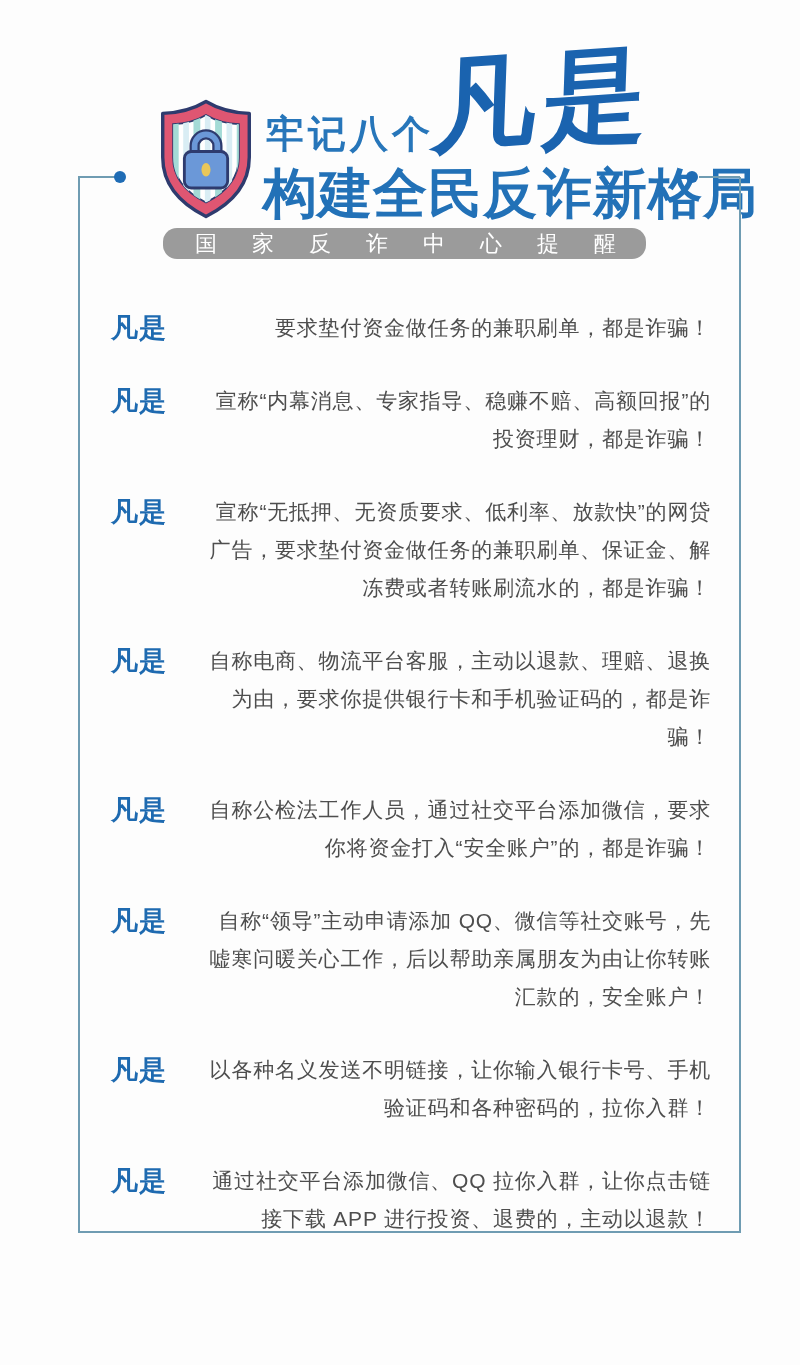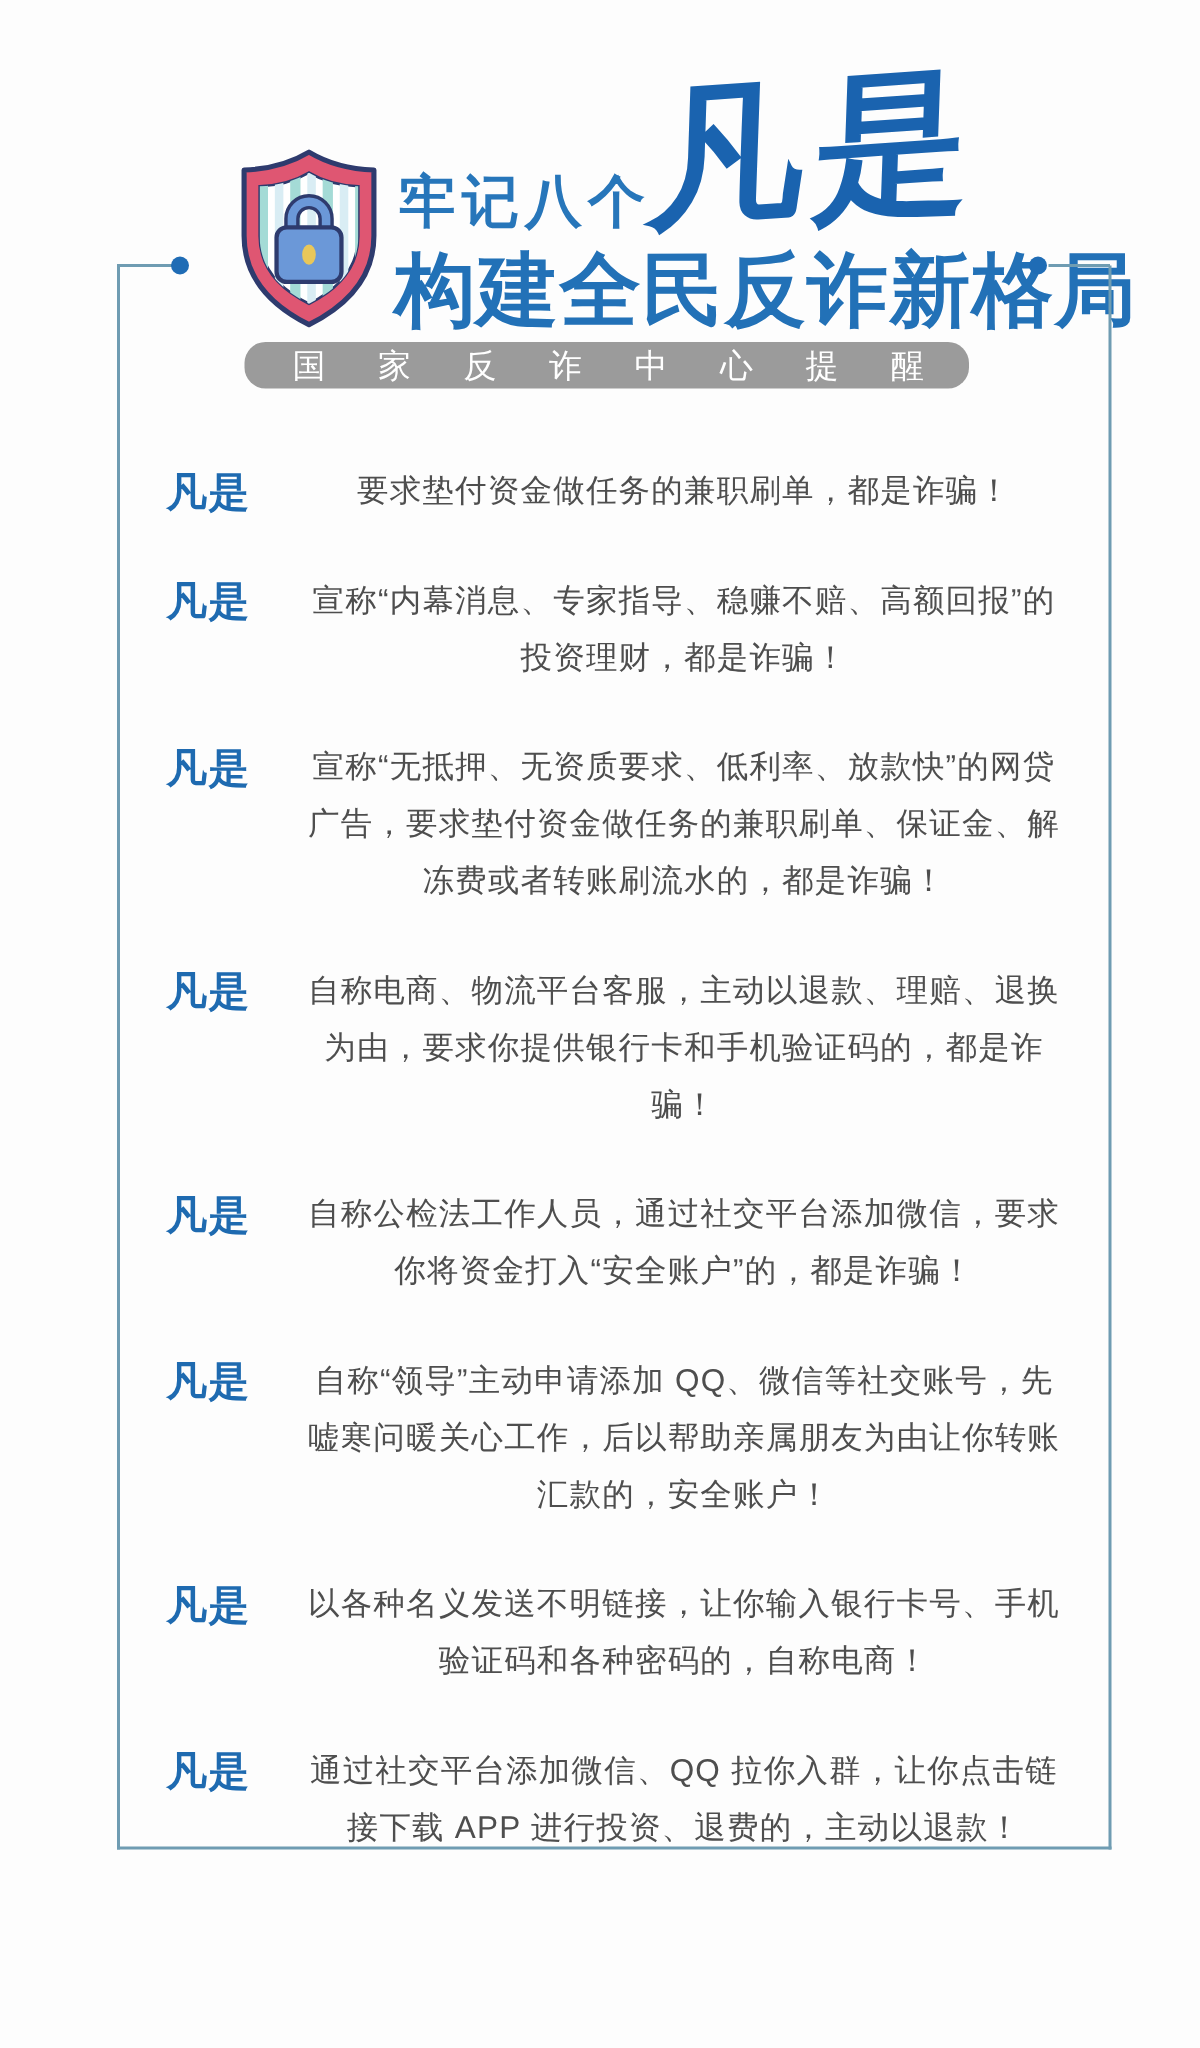--- a/index.html
+++ b/index.html
@@ -59,21 +59,21 @@
   }
   .item { display:flex; align-items:flex-start; margin-bottom:35px; }
   .item-label {
     flex:0 0 auto; width:48px; margin-right:6px;
     font-size:27px; font-weight:bold; color:#1e6ab0;
     line-height:38px; letter-spacing:1px; white-space:nowrap;
   }
   .item-text {
     flex:1 1 auto;
     font-size:21px; color:#4e4e4e; line-height:38px; letter-spacing:0.8px;
-    text-align:center;
+    text-align:right;
     margin-left:36px;
   }
 </style>
 </head>
 <body>
 
 <div class="page">
 
   <svg class="logo" viewBox="0 0 100 108" aria-hidden="true">
     <defs>
@@ -143,21 +143,21 @@
       <span class="item-text">自称公检法工作人员，通过社交平台添加微信，要求你将资金打入“安全账户”的，都是诈骗！</span>
     </div>
 
     <div class="item">
       <span class="item-label">凡是</span>
       <span class="item-text">自称“领导”主动申请添加 QQ、微信等社交账号，先嘘寒问暖关心工作，后以帮助亲属朋友为由让你转账汇款的，安全账户！</span>
     </div>
 
     <div class="item">
       <span class="item-label">凡是</span>
-      <span class="item-text">以各种名义发送不明链接，让你输入银行卡号、手机验证码和各种密码的，自称电商！</span>
+      <span class="item-text">以各种名义发送不明链接，让你输入银行卡号、手机验证码和各种密码的，拉你入群！</span>
     </div>
 
     <div class="item">
       <span class="item-label">凡是</span>
       <span class="item-text">通过社交平台添加微信、QQ 拉你入群，让你点击链接下载 APP 进行投资、退费的，主动以退款！</span>
     </div>
 
   </div>
 </div>
 

